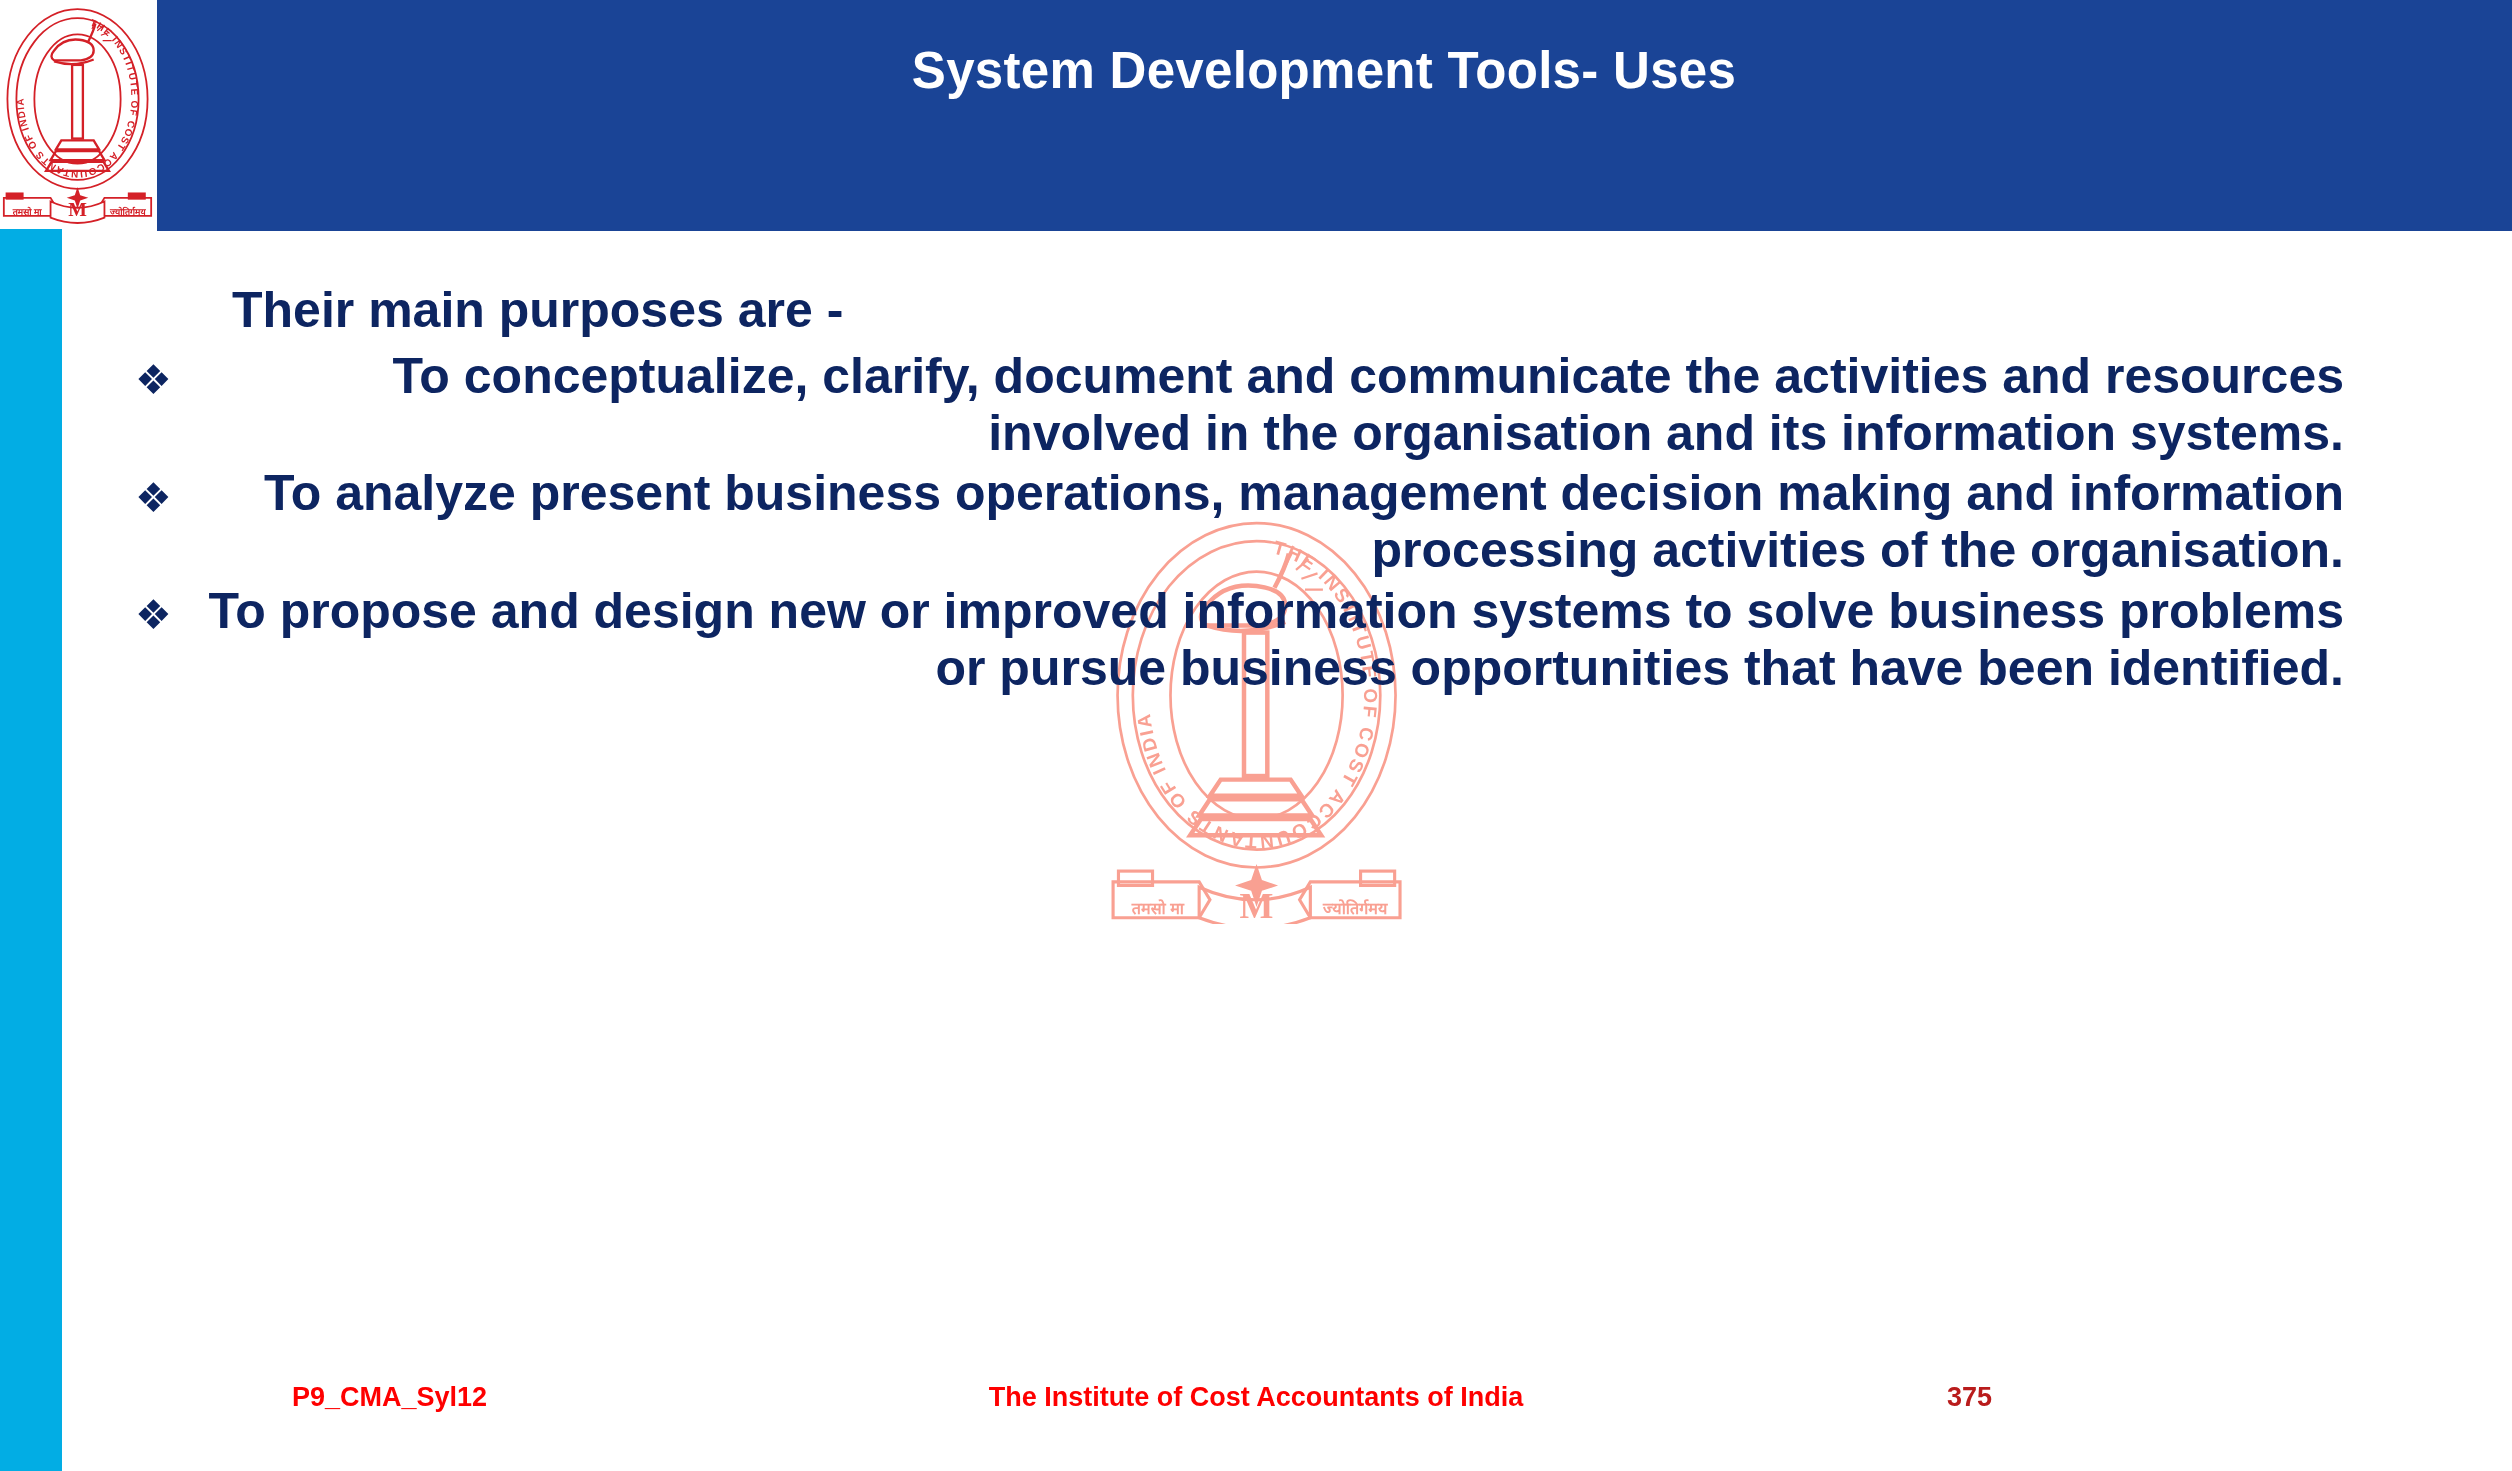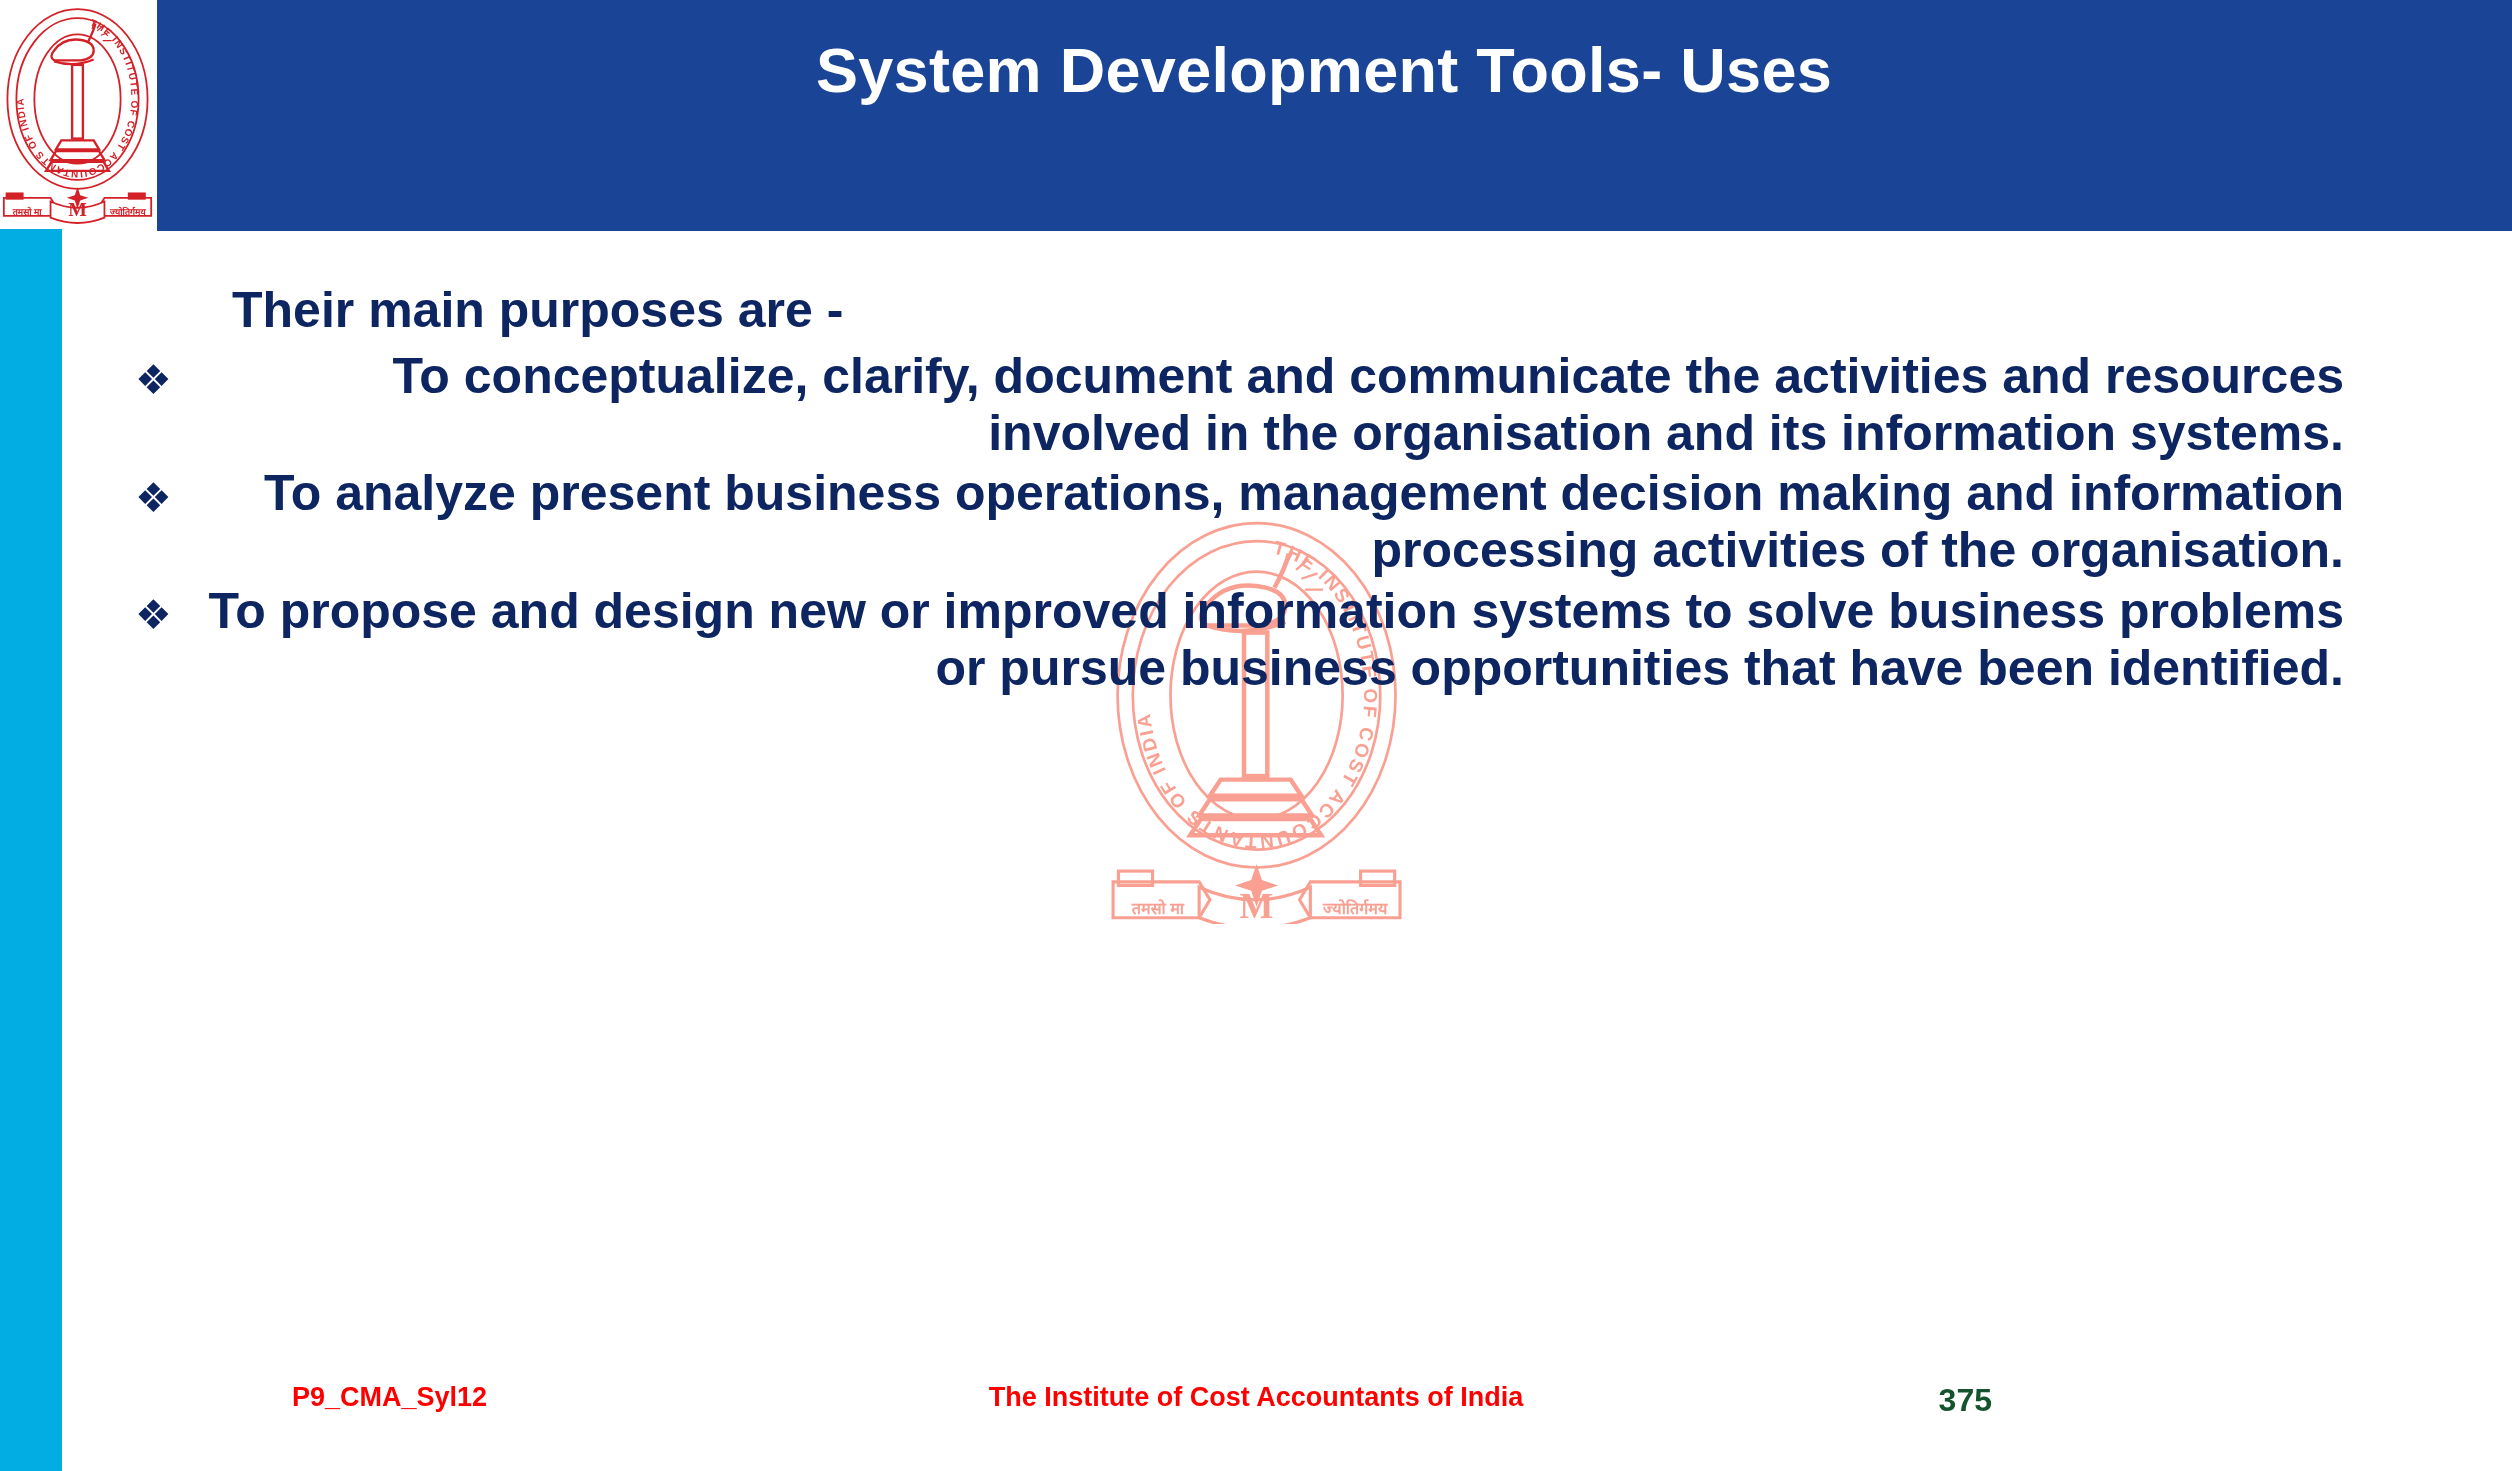--- a/index.html
+++ b/index.html
@@ -31,21 +31,21 @@
   .slide-title {
     position: absolute;
     left: 157px;
     top: 0;
     width: 2334px;
     height: 231px;
     display: flex;
     align-items: center;
     justify-content: center;
     color: #ffffff;
-    font-size: 63px;
+    font-size: 51px;
     font-weight: bold;
     letter-spacing: 0.3px;
     line-height: 1.05;
     padding-bottom: 90px;
     box-sizing: border-box;
     white-space: nowrap;
     border-radius: 31px;
   }
 
   
@@ -165,22 +165,22 @@
     width: 2512px;
     text-align: center;
     color: #fe0000;
     font-size: 27px;
     font-weight: bold;
   }
   .footer-right {
     position: absolute;
     right: 99px;
     top: 0;
-    color: #14532d;
-    font-size: 32px;
+    color: #b91c1c;
+    font-size: 27px;
     font-weight: bold;
   }
 </style>
 </head>
 <body>
 
 <div class="slide">
 
   <div class="header-band"></div>
   <div class="slide-title">System Development Tools- Uses</div>

